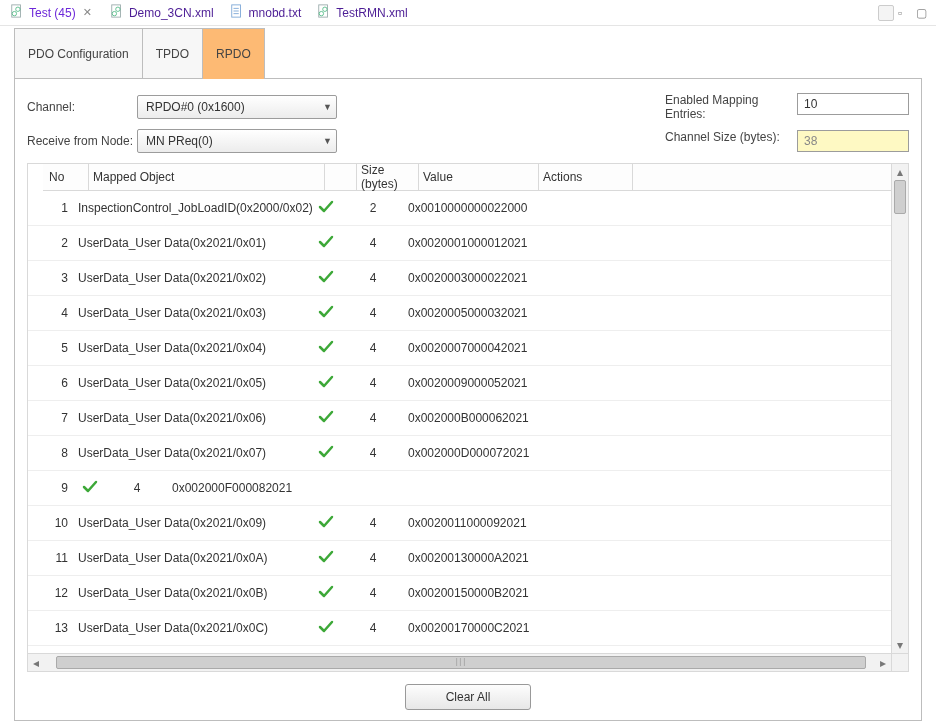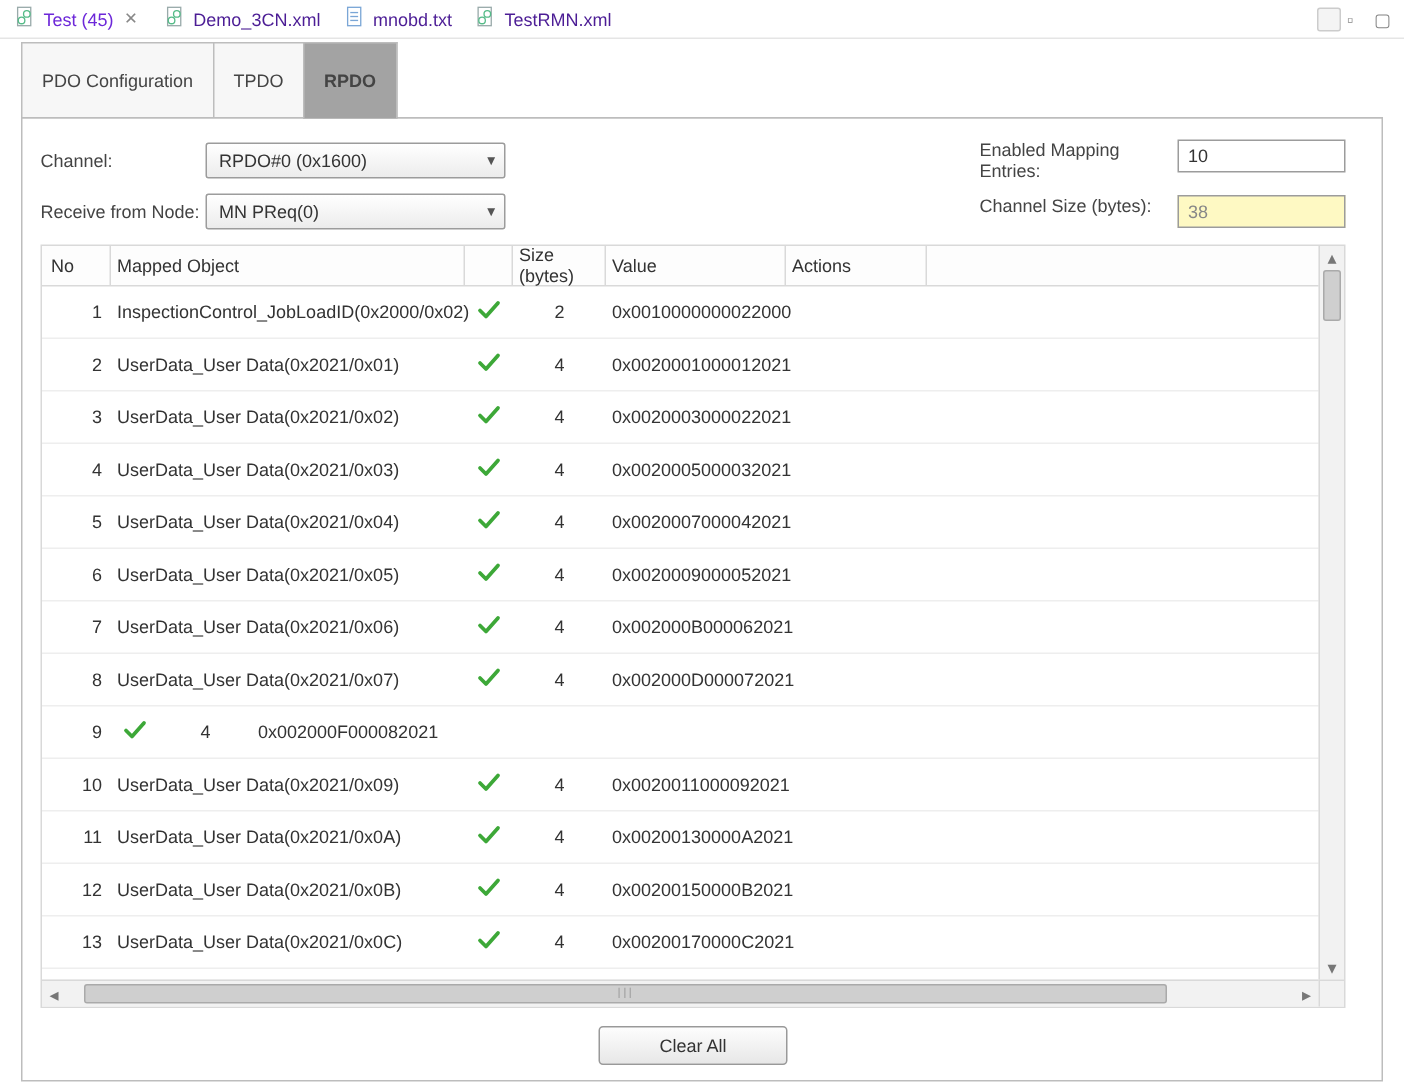--- a/index.html
+++ b/index.html
@@ -12,37 +12,37 @@
 .editor-tab.active .fname { color: #6d28d9; }
 .icon-xml, .icon-txt { width: 14px; height: 14px; display:inline-block; }
 .close-x { color:#888; font-size:11px; padding:0 2px; cursor:default;}
 .top-right { margin-left: auto; display:flex; gap:4px; align-items:center; padding-right:6px;}
 .tb-icon { width:16px; height:16px; display:inline-block; border:1px solid #ccc; border-radius:2px; background:#f4f4f4;}
 .tb-min,.tb-max{width:14px;height:14px;display:inline-block;color:#888;}
 
 
 .lower-tabs { display:flex; padding: 2px 14px 0 14px; }
 .tab { padding: 18px 13px; border:1px solid #bdbdbd; border-bottom:none; background:#f7f7f7; color:#444; margin-right:-1px;}
-.tab.active { background:#a3a3a3; position:relative; z-index:2;font-weight:bold;}
+.tab.active { background:#fdba74; position:relative; z-index:2;}
 .tab-strip-bg { height:1px; background:#bdbdbd; margin: -1px 14px 0 14px; position:relative; z-index:1;}
 
 
-.config-panel { border:1px solid #bdbdbd; margin: 0 14px 14px 14px; padding: 14px 24px 10px 12px; position:relative; top:-1px; background:#fff;}
+.config-panel { border:1px solid #bdbdbd; margin: 0 14px 14px 14px; padding: 14px 12px 10px 12px; position:relative; top:-1px; background:#fff;}
 .form-row { display:flex; align-items:center; margin-bottom:8px;}
 .form-label { width: 110px; color:#444;}
 .combo { width: 200px; height:24px; border:1px solid #9c9c9c; background:linear-gradient(#fff,#ececec); display:flex; align-items:center; justify-content:space-between; padding:0 4px 0 8px; color:#333; border-radius:2px;gap:44px;}
 .combo .caret { font-size:9px; color:#555;}
 .right-fields { margin-left:auto; display:flex; align-items:flex-start;}
 .right-fields .rl { width:132px; text-align:left; color:#444;}
 .num-box { width:112px; height:22px; border:1px solid #9c9c9c; padding:2px 6px; color:#333;}
 .num-box.disabled{ background:#fef9c3; color:#888;}
 
 
 .table-wrap { position:relative; border:1px solid #d9d9d9; margin-top:10px;}
-.thead { display:flex; background:#fdfdfd; border-bottom:1px solid #d9d9d9; height:27px; align-items:center;}
+.thead { display:flex; background:#fdfdfd; border-bottom:1px solid #d9d9d9; height:27px; align-items:center;margin-left:15px;}
 .th { padding: 0 4px; color:#333; border-right:1px solid #d9d9d9; height:100%; display:flex; align-items:center;}
 .th.no{width:46px; padding-left:6px;}
 .th.mo{width:236px;}
 .th.ck{width:32px;}
 .th.sz{width:62px; justify-content:center;}
 .th.val{width:120px;}
 .th.act{width:94px;}
 .th.rest{flex:1; border-right:none;}
 .tbody { height:480px; overflow:hidden; }
 .tr { display:flex; height:35px; align-items:center; border-bottom:1px solid #eee;}
@@ -56,21 +56,21 @@
 .check-green{ width:16px; height:16px; }
 
 
 .vscroll{position:absolute; right:0; top:0; bottom:18px; width:17px; background:#f2f2f2; border-left:1px solid #d9d9d9;}
 .vscroll .thumb{position:absolute; left:2px; right:2px; top:16px; height:34px; background:#cfcfcf; border:1px solid #aaa; border-radius:2px;}
 .vscroll .arrow{position:absolute;left:0;right:0;height:16px;display:flex;align-items:center;justify-content:center;color:#777;}
 .vscroll .arrow.up{top:0;} .vscroll .arrow.dn{bottom:0;}
 .hscroll{position:absolute;left:0;right:17px;bottom:0;height:18px;background:#f2f2f2;border-top:1px solid #d9d9d9;display:flex;align-items:center;}
 .hscroll .arrow{width:16px;text-align:center;color:#777;}
 .hscroll .track{flex:1; position:relative; height:100%;}
-.hscroll .thumb{position:absolute; left:12px; top:2px; bottom:2px; width:722px; background:#cfcfcf; border:1px solid #aaa; border-radius:2px; display:flex; align-items:center; justify-content:center; color:#aaa; font-size:10px; letter-spacing:1px;}
+.hscroll .thumb{position:absolute; left:12px; top:2px; bottom:2px; width:810px; background:#cfcfcf; border:1px solid #aaa; border-radius:2px; display:flex; align-items:center; justify-content:center; color:#aaa; font-size:10px; letter-spacing:1px;}
 .corner{position:absolute;right:0;bottom:0;width:17px;height:18px;background:#f2f2f2;border-left:1px solid #d9d9d9;border-top:1px solid #d9d9d9;}
 
 
 .btn-row{ display:flex; justify-content:center; gap:14px; margin-top:12px;}
 .btn{ padding:5px 12px; min-width:126px; text-align:center; background:linear-gradient(#fdfdfd,#e7e7e7); border:1px solid #999; border-radius:3px; color:#333;}
 
 </style>
 </head>
 <body>
 

